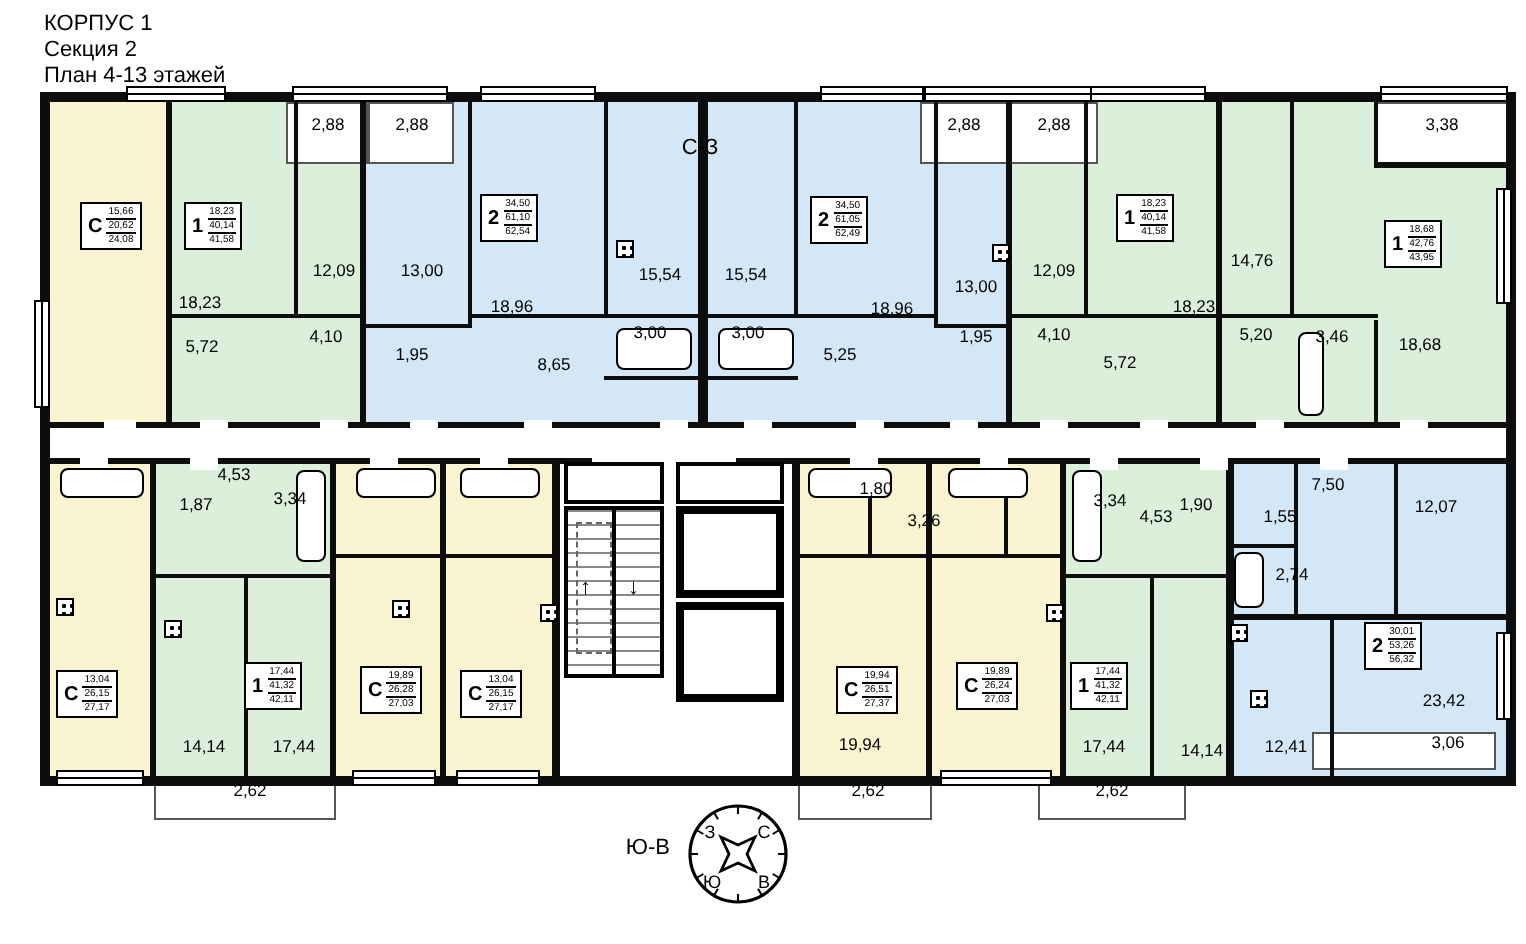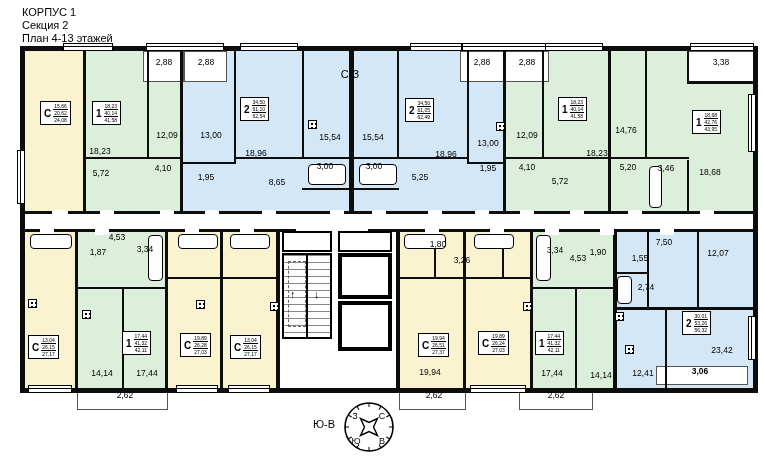--- a/index.html
+++ b/index.html
@@ -226,21 +226,21 @@
       <div class="arealabel" style="left: 598px; top: 247px; width: 34px; height: 10px; margin-left: -17px;">1,90</div>
       <div class="arealabel" style="left: 552px; top: 368px; width: 34px; height: 10px; margin-left: -17px;">17,44</div>
       <div class="arealabel" style="left: 601px; top: 370px; width: 34px; height: 10px; margin-left: -17px;">14,14</div>
       <div class="arealabel" style="left: 556px; top: 390px; width: 34px; height: 10px; margin-left: -17px;">2,62</div>
       <div class="arealabel" style="left: 664px; top: 237px; width: 34px; height: 10px; margin-left: -17px;">7,50</div>
       <div class="arealabel" style="left: 640px; top: 253px; width: 34px; height: 10px; margin-left: -17px;">1,55</div>
       <div class="arealabel" style="left: 646px; top: 282px; width: 34px; height: 10px; margin-left: -17px;">2,74</div>
       <div class="arealabel" style="left: 718px; top: 248px; width: 34px; height: 10px; margin-left: -17px;">12,07</div>
       <div class="arealabel" style="left: 643px; top: 368px; width: 34px; height: 10px; margin-left: -17px;">12,41</div>
       <div class="arealabel" style="left: 722px; top: 345px; width: 34px; height: 10px; margin-left: -17px;">23,42</div>
-      <div class="arealabel" style="left: 700px; top: 366px; width: 34px; height: 10px; margin-left: -17px; font-weight: bold;">3,06</div>
+      <div class="arealabel" style="left: 724px; top: 366px; width: 34px; height: 10px; margin-left: -17px;">3,06</div>
       <div class="stamp" style="left: 40px; top: 101px;">
         <div class="letter">С</div>
         <div class="stack">
           <div>15,66</div>
           <div>20,62</div>
           <div>24,08</div>
         </div>
       </div>
       <div class="stamp" style="left: 92px; top: 101px;">
         <div class="letter">1</div>

